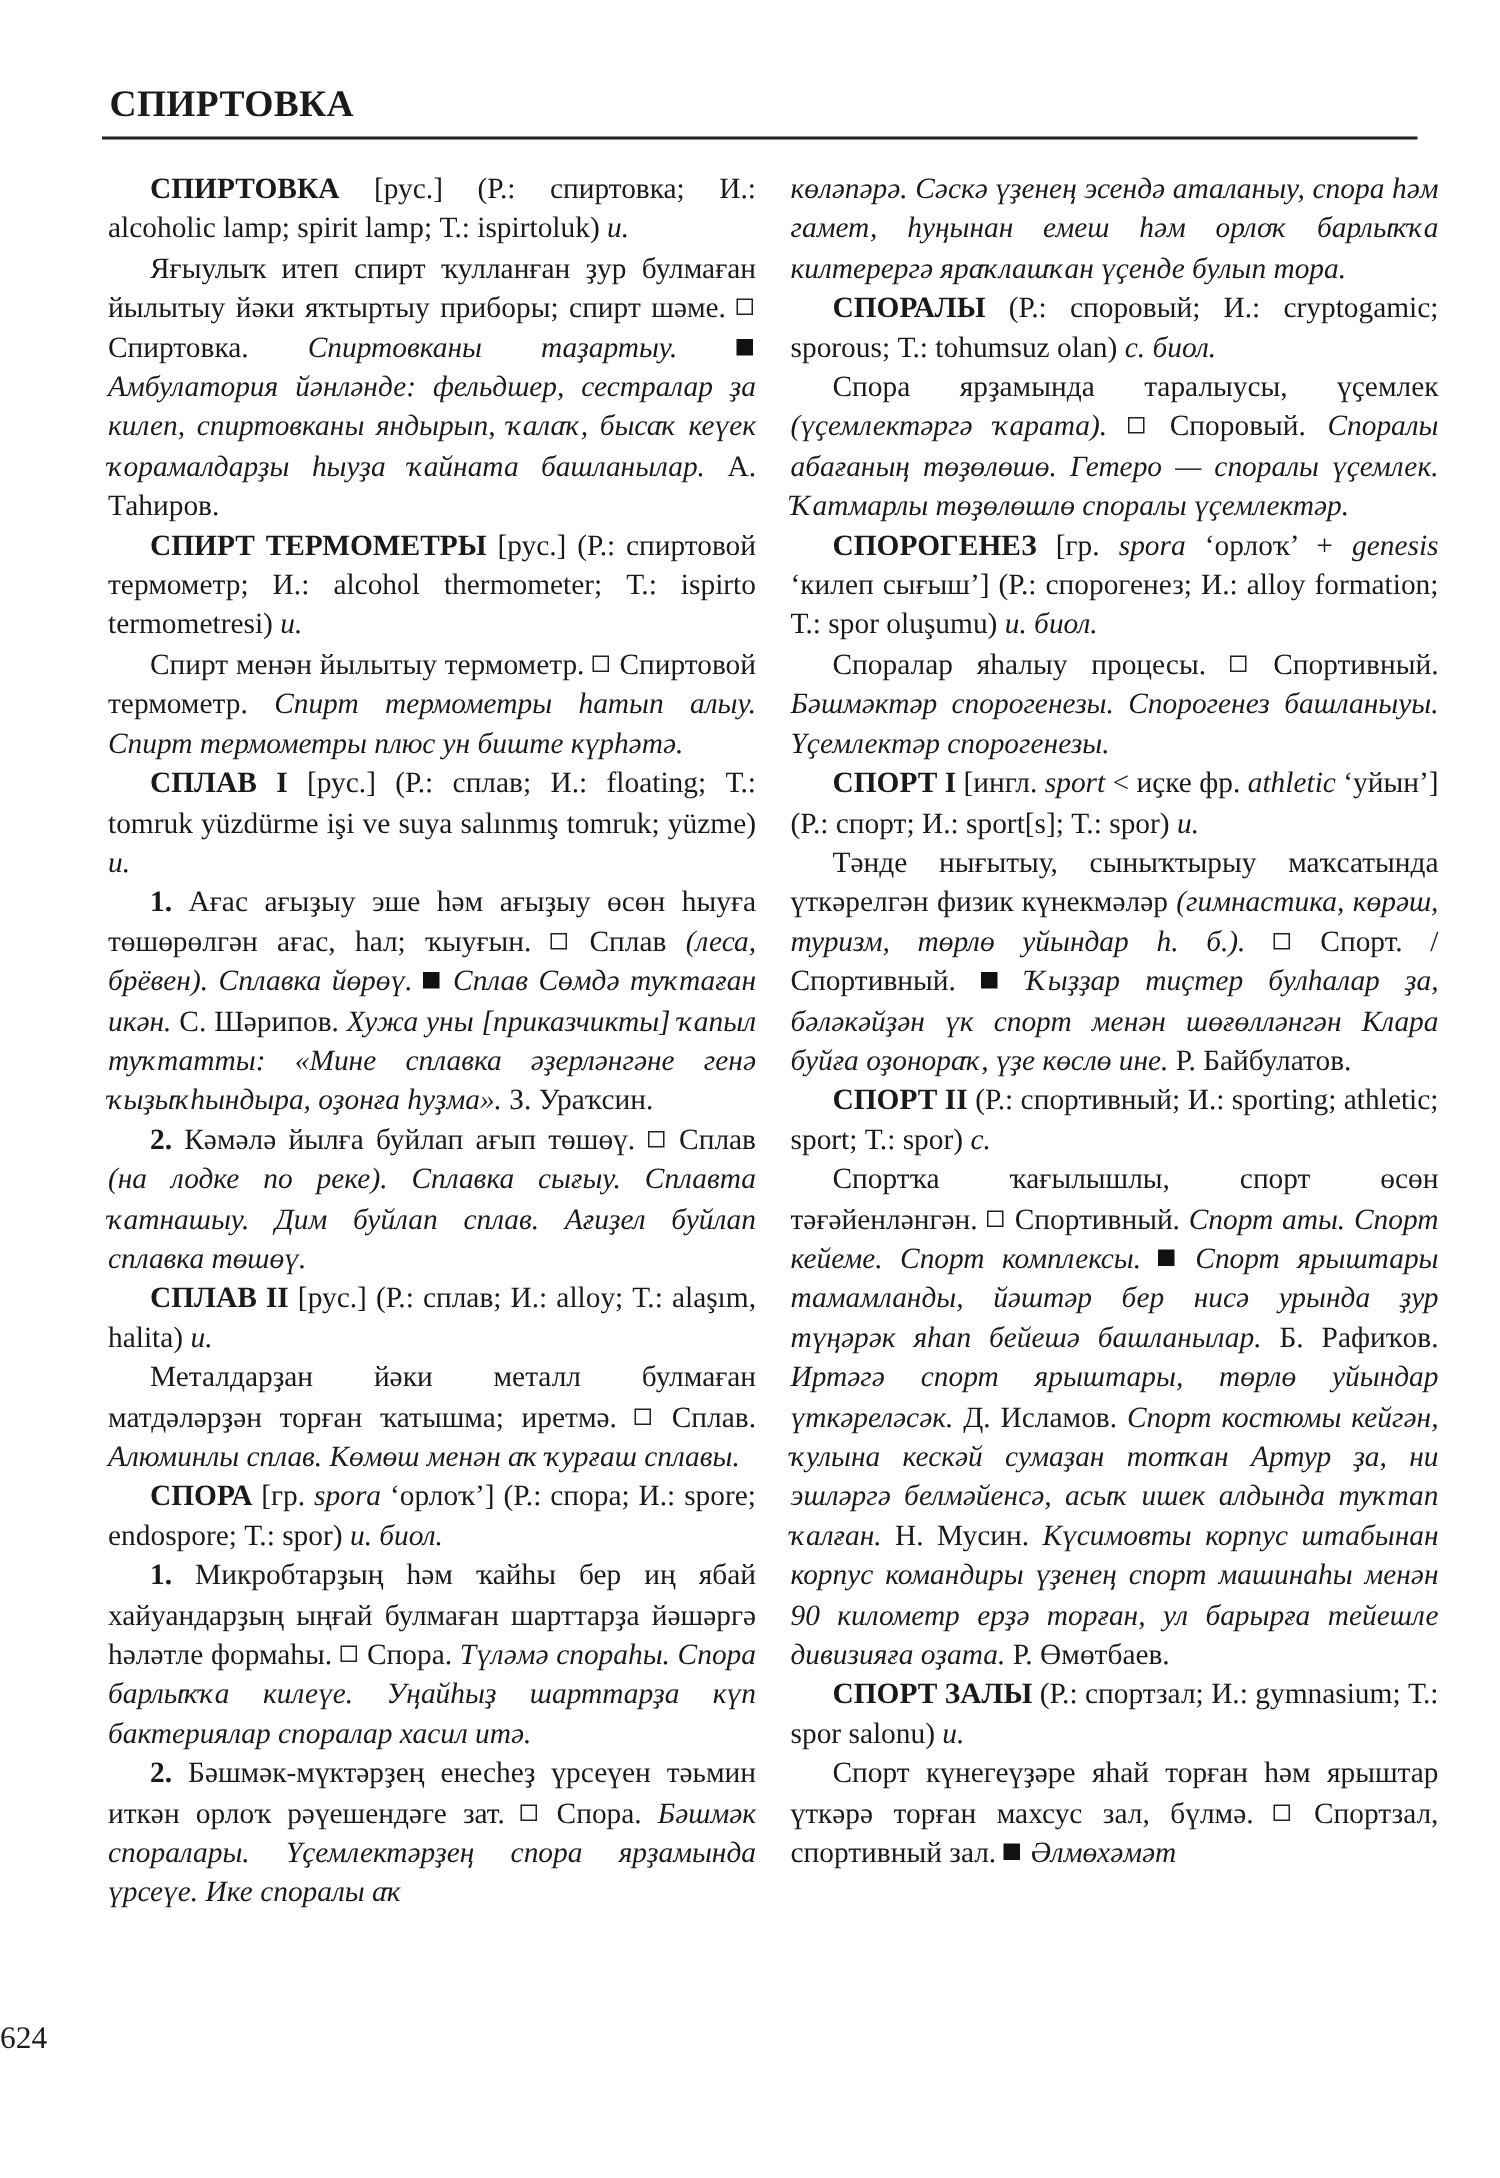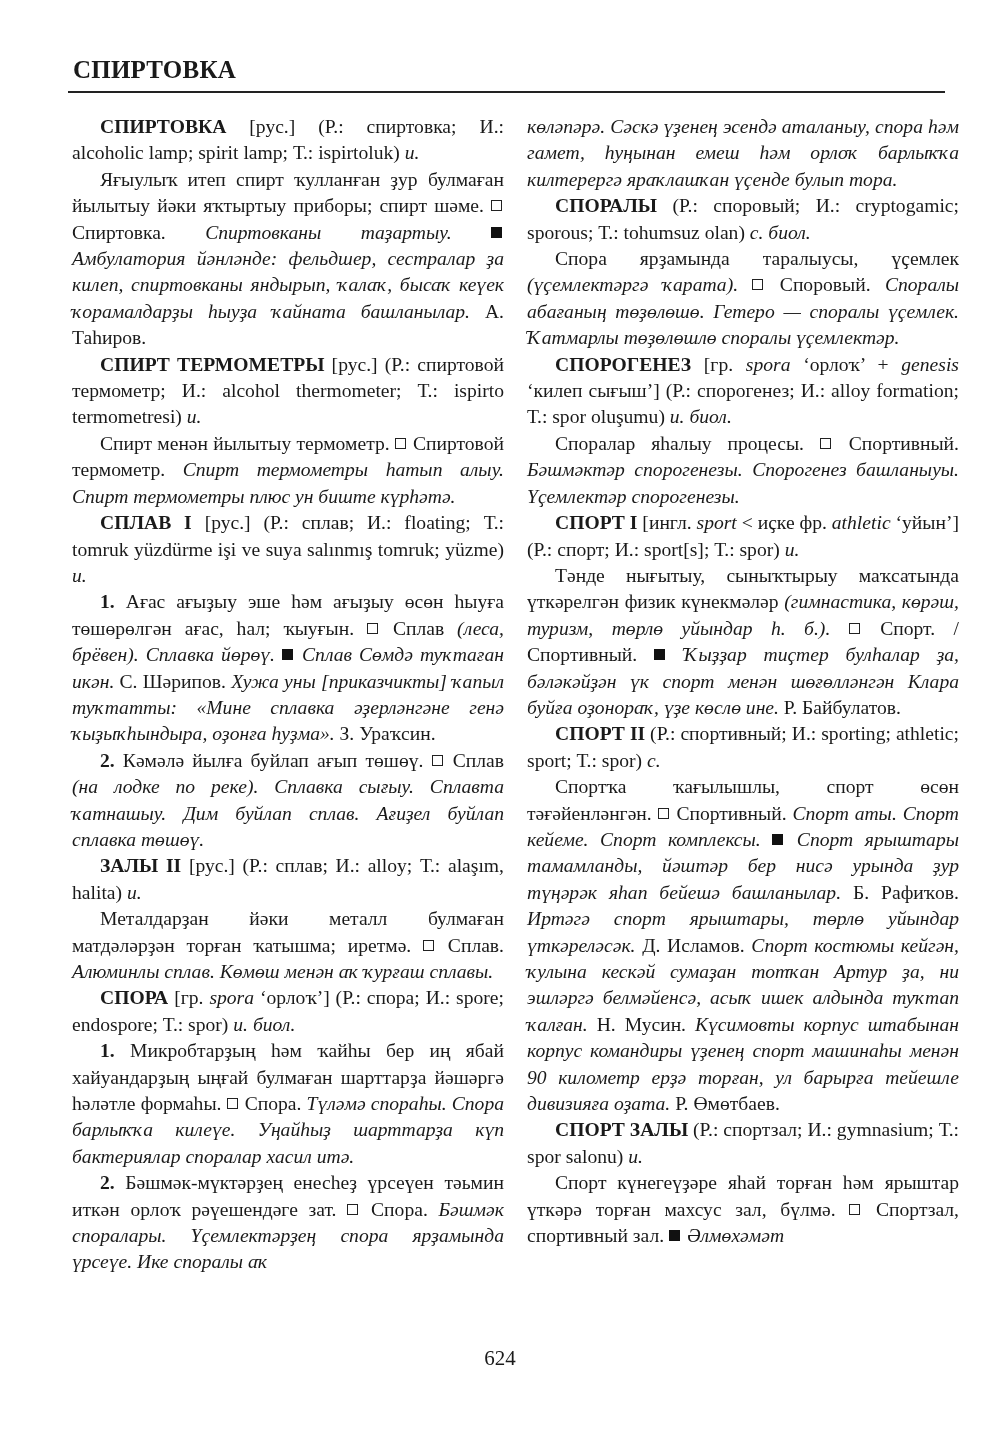--- a/index.html
+++ b/index.html
@@ -14,38 +14,38 @@
   .col.right { left: 527px; }
   .p { margin: 0; text-indent: 28px; }
   .p.cont { text-indent: 0; font-family: Liberation Serif, serif; }
   .hw { font-weight: bold; }
   .it { font-style: italic; }
   .box { display: inline-block; width: 11px; height: 11px; border: 1.4px solid #222;
          box-sizing: border-box; vertical-align: 1px; margin-right: 2px; }
   .sq { display: inline-block; width: 11px; height: 11px; background: #111;
         vertical-align: 1px; margin-right: 2px; }
   .num { font-weight: bold; }
-  .page-number { position: absolute; left: 0; width: 1000px; top: 1346px; text-align: center;
+  .page-number { position: absolute; left: 0; width: 1000px; top: 1346px; 
                  font-size: 21px; }
 </style>
 </head>
 <body>
 
 <div class="running-head">СПИРТОВКА</div>
 <div class="head-rule"></div>
 
 <div class="col left" id="col-left">
     <p class="p"><span class="hw">СПИРТОВКА</span><span> [рус.] (Р.: спиртовка; И.: alcoholic lamp; spirit lamp; Т.: ispirtoluk) </span><span class="it">u.</span></p>
     <p class="p"><span>Яғыулыҡ итеп спирт ҡулланған ҙур булмаған йылытыу йәки яҡтыртыу приборы; спирт шәме. </span><span class="box"></span><span> Спиртовка. </span><span class="it">Спиртовканы таҙартыу. </span><span class="sq"></span><span class="it"> Амбулатория йәнләнде: фельдшер, сестралар ҙа килеп, спиртовканы яндырып, ҡалаҡ, бысаҡ кеүек ҡорамалдарҙы һыуҙа ҡайната башланылар.</span><span> А. Таһиров.</span></p>
     <p class="p"><span class="hw">СПИРТ ТЕРМОМЕТРЫ</span><span> [рус.] (Р.: спиртовой термометр; И.: alcohol thermometer; Т.: ispirto termometresi) </span><span class="it">u.</span></p>
     <p class="p"><span>Спирт менән йылытыу термометр. </span><span class="box"></span><span> Спиртовой термометр. </span><span class="it">Спирт термометры һатып алыу. Спирт термометры плюс ун биште күрһәтә.</span></p>
     <p class="p"><span class="hw">СПЛАВ I</span><span> [рус.] (Р.: сплав; И.: floating; Т.: tomruk yüzdürme işi ve suya salınmış tomruk; yüzme) </span><span class="it">u.</span></p>
     <p class="p"><span class="num">1.</span><span> Ағас ағыҙыу эше һәм ағыҙыу өсөн һыуға төшөрөлгән ағас, һал; ҡыуғын. </span><span class="box"></span><span> Сплав </span><span class="it">(леса, брёвен). Сплавка йөрөү. </span><span class="sq"></span><span class="it"> Сплав Сөмдә туҡтаған икән.</span><span> С. Шәрипов. </span><span class="it">Хужа уны [приказчикты] ҡапыл туҡтатты: «Мине сплавка әҙерләнгәне генә ҡыҙыҡһындыра, оҙонға һуҙма».</span><span> З. Ураҡсин.</span></p>
     <p class="p"><span class="num">2.</span><span> Кәмәлә йылға буйлап ағып төшөү. </span><span class="box"></span><span> Сплав </span><span class="it">(на лодке по реке). Сплавка сығыу. Сплавта ҡатнашыу. Дим буйлап сплав. Ағиҙел буйлап сплавка төшөү.</span></p>
-    <p class="p"><span class="hw">ЗАЛЫ II</span><span> [рус.] (Р.: сплав; И.: alloy; Т.: alaşım, halita) </span><span class="it">u.</span></p>
+    <p class="p"><span class="hw">СПЛАВ II</span><span> [рус.] (Р.: сплав; И.: alloy; Т.: alaşım, halita) </span><span class="it">u.</span></p>
     <p class="p"><span>Металдарҙан йәки металл булмаған матдәләрҙән торған ҡатышма; иретмә. </span><span class="box"></span><span> Сплав. </span><span class="it">Алюминлы сплав. Көмөш менән аҡ ҡурғаш сплавы.</span></p>
     <p class="p"><span class="hw">СПОРА</span><span> [гр. </span><span class="it">spora</span><span> ‘орлоҡ’] (Р.: спора; И.: spore; endospore; Т.: spor) </span><span class="it">u. биол.</span></p>
     <p class="p"><span class="num">1.</span><span> Микробтарҙың һәм ҡайһы бер иң ябай хайуандарҙың ыңғай булмаған шарттарҙа йәшәргә һәләтле формаһы. </span><span class="box"></span><span> Спора. </span><span class="it">Түләмә спораһы. Спора барлыҡҡа килеүе. Уңайһыҙ шарттарҙа күп бактериялар споралар хасил итә.</span></p>
     <p class="p"><span class="num">2.</span><span> Бәшмәк-мүктәрҙең енесһеҙ үрсеүен тәьмин иткән орлоҡ рәүешендәге зат. </span><span class="box"></span><span> Спора. </span><span class="it">Бәшмәк споралары. Үҫемлектәрҙең спора ярҙамында үрсеүе. Ике споралы аҡ</span></p>
   </div>
 <div class="col right" id="col-right">
     <p class="p cont"><span class="it">көләпәрә. Сәскә үҙенең эсендә аталаныу, спора һәм гамет, һуңынан емеш һәм орлоҡ барлыҡҡа килтерергә яраҡлашҡан үҫенде булып тора.</span></p>
     <p class="p"><span class="hw">СПОРАЛЫ</span><span> (Р.: споровый; И.: cryptogamic; sporous; Т.: tohumsuz olan) </span><span class="it">с. биол.</span></p>
     <p class="p"><span>Спора ярҙамында таралыусы, үҫемлек </span><span class="it">(үҫемлектәргә ҡарата). </span><span class="box"></span><span> Споровый. </span><span class="it">Споралы абағаның төҙөлөшө. Гетеро — споралы үҫемлек. Ҡатмарлы төҙөлөшлө споралы үҫемлектәр.</span></p>
     <p class="p"><span class="hw">СПОРОГЕНЕЗ</span><span> [гр. </span><span class="it">spora</span><span> ‘орлоҡ’ + </span><span class="it">genesis</span><span> ‘килеп сығыш’] (Р.: спорогенез; И.: alloy formation; Т.: spor oluşumu) </span><span class="it">u. биол.</span></p>

